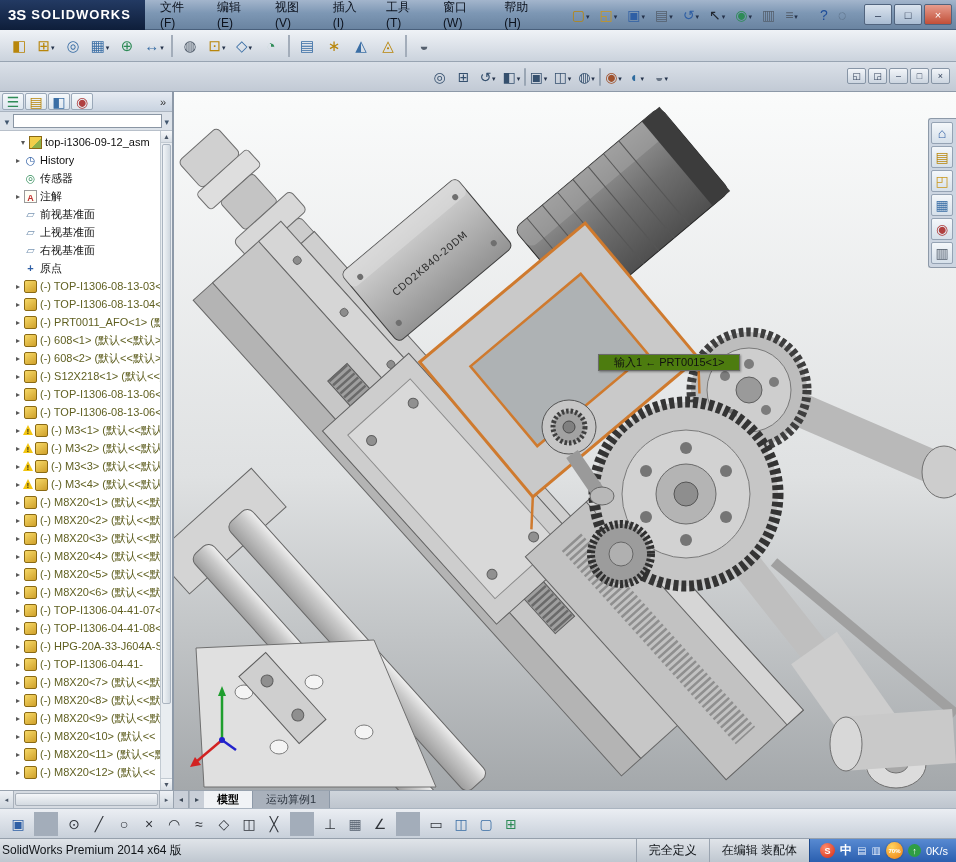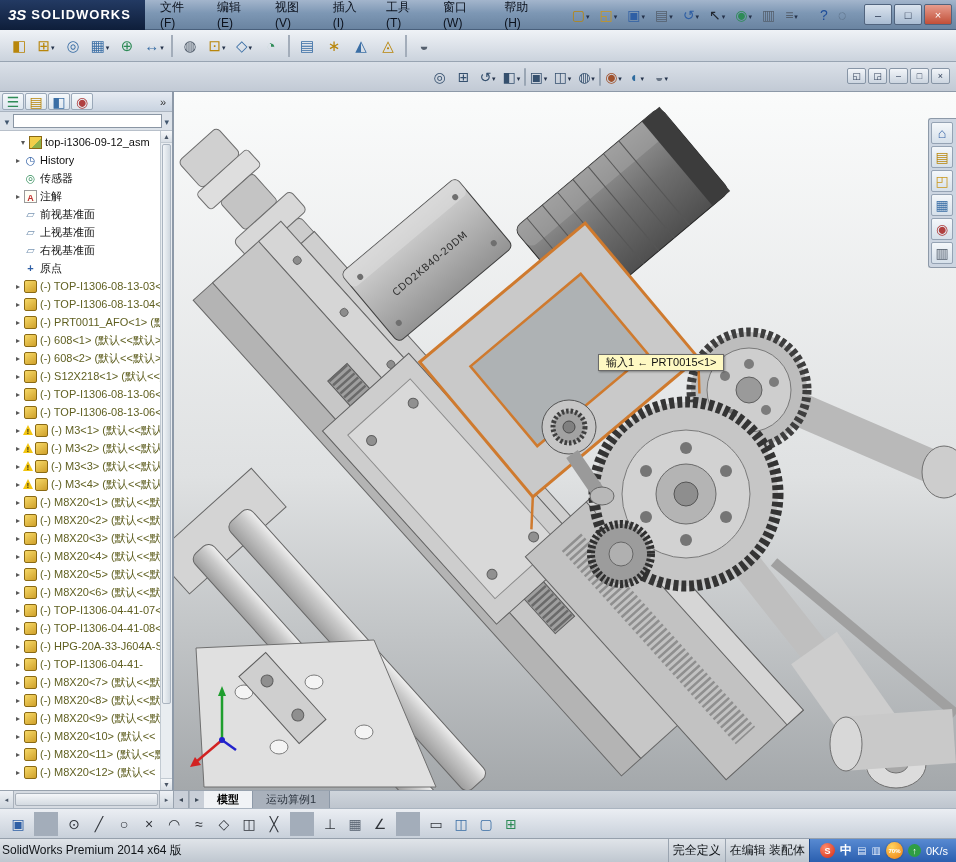--- a/index.html
+++ b/index.html
@@ -2,21 +2,21 @@
 <html><head>
 <meta charset="utf-8">
 <style>
 *{margin:0;padding:0;box-sizing:border-box}
 html,body{width:956px;height:862px;overflow:hidden;font-family:"Liberation Sans","DejaVu Sans",sans-serif;font-size:12px;color:#111}
 .app{width:956px;height:862px;display:flex;flex-direction:column;background:#c6ccd4}
 
 
 .titlebar{height:30px;display:flex;align-items:center;background:linear-gradient(180deg,#a3b5cc,#7d97b4 45%,#6a84a1);border-bottom:1px solid #49607c;flex:none}
 .logo{height:30px;background:linear-gradient(180deg,#233a63,#0e1e3a);display:flex;align-items:center;padding:0 14px 0 8px;gap:5px;flex:none}
-.logo .ds{color:#fff;font-style:italic;font-weight:bold;font-size:15px}
+.logo .ds{color:#fff;font-weight:bold;font-size:15px}
 .logo .sw{color:#fff;font-weight:bold;letter-spacing:1px;font-size:13px}
 .menus{display:flex;height:100%;margin-left:6px}
 .menu-item{padding:0 9px;display:flex;align-items:center;font-size:12px;color:#0b111c;cursor:default}
 .qicons{display:flex;align-items:center;gap:2px;margin-left:14px}
 .qi,.tbtn,.hudbtn{display:flex;align-items:center;justify-content:center;border:1px solid transparent;border-radius:2px;cursor:default}
 .qi{height:24px;padding:0 3px}
 .g{font-size:14px;line-height:1}
 .ddm{display:inline-block;width:0}
 .ddm.has-dd{width:auto}
 .ddm.has-dd::before{content:"▾";font-size:7px;color:#24324a;margin-left:1px}
@@ -77,21 +77,21 @@
 .tlbl.c-sys{color:#101010}
 .vscroll{position:absolute;top:0;right:0;bottom:0;width:12px;background:#e9edf1;border-left:1px solid #c2cad2;display:flex;flex-direction:column}
 .vs-btn{height:12px;display:flex;align-items:center;justify-content:center;font-size:7px;color:#4a5666;background:linear-gradient(#f6f8fa,#d8dee5);border-bottom:1px solid #c2cad2}
 .vs-btn.down{margin-top:auto;border-top:1px solid #c2cad2;border-bottom:none}
 .vs-btn.up::before{content:"▲"}
 .vs-btn.down::before{content:"▼"}
 .vs-thumb{margin:1px;height:560px;background:linear-gradient(90deg,#f2f5f8,#cfd7df);border:1px solid #aab4c0;border-radius:2px}
 
 .viewport{flex:1;position:relative;overflow:hidden;min-width:0}
 .vpsvg{position:absolute;inset:0;width:100%;height:100%}
-.callout{position:absolute;left:424px;top:262px;background:#fef9c3;border:1px solid #6a6a6a;padding:0 7px;font-size:11px;line-height:15px;color:#111;box-shadow:1px 1px 2px rgba(0,0,0,.35);white-space:nowrap}
+.callout{position:absolute;left:424px;top:262px;background:#4d7c0f;border:1px solid #6a6a6a;padding:0 15px;font-size:11px;line-height:15px;color:#111;box-shadow:1px 1px 2px rgba(0,0,0,.35);white-space:nowrap}
 .taskpane{position:absolute;right:0;top:26px;width:28px;display:flex;flex-direction:column;gap:2px;background:#ccd5e1;border:1px solid #8d99a8;border-right:none;padding:3px 2px;border-radius:3px 0 0 3px}
 .tpbtn{width:22px;height:22px;background:linear-gradient(#f4f7fa,#d6e0ea);border:1px solid #95a3b4;display:flex;align-items:center;justify-content:center;font-size:12px;border-radius:2px}
 
 
 .tabstrip{height:18px;background:#c2c9d2;display:flex;align-items:stretch;border-top:1px solid #98a2ae;flex:none}
 .hscroll{width:174px;display:flex;align-items:stretch;background:#d6dbe2;border-right:1px solid #98a2ae;flex:none}
 .hsbtn{width:14px;display:flex;align-items:center;justify-content:center;font-size:7px;color:#4a5666;background:linear-gradient(#eef1f5,#cfd6de);border-right:1px solid #aab2bc}
 .hsbtn.r{border-left:1px solid #aab2bc;border-right:none}
 .hsbtn.l::before{content:"◂"}
 .hsbtn.r::before{content:"▸"}
@@ -101,21 +101,21 @@
 .mtab{padding:0 13px;display:flex;align-items:center;font-size:11px;background:#a9b1bc;border-right:1px solid #8d99a8;color:#2b333e}
 .mtab.active{background:#f1f3f6;font-weight:bold;color:#000}
 .tfiller{flex:1;background:linear-gradient(#cfd5dc,#bec5ce)}
 
 .sketchbar{height:30px;background:linear-gradient(#ebeef3,#c8d0da);border-top:1px solid #aab4c0;display:flex;align-items:center;padding:0 6px;gap:1px;flex:none}
 .sketchbar .tbtn{height:24px;min-width:24px}
 .sketchbar .g{font-size:14px}
 
 .statusbar{height:24px;background:linear-gradient(#e0e4e9,#bfc7d0);border-top:1px solid #96a0ac;display:flex;align-items:center;font-size:12px;flex:none}
 .stext{padding:0 2px;color:#101418}
-.scell{padding:0 4px;border-left:1px solid #9aa4b0;height:100%;display:flex;align-items:center;color:#101418}
+.scell{padding:0 12px;border-left:1px solid #9aa4b0;height:100%;display:flex;align-items:center;color:#101418}
 .scell.first{margin-left:auto}
 .ime{height:100%;display:flex;align-items:center;gap:5px;background:linear-gradient(#588ad2,#2a5faf);padding:0 8px 0 10px;color:#fff;border-left:1px solid #1d4a8e}
 .sball{width:15px;height:15px;border-radius:50%;background:radial-gradient(circle at 35% 30%,#ff8a6a,#d42a14);display:flex;align-items:center;justify-content:center;font-size:9px;font-weight:bold;color:#fff}
 .lang{font-size:12px;font-weight:bold}
 .imeg{font-size:10px;color:#e8f0fc}
 .k1::before{content:"▤"}
 .k2::before{content:"▥"}
 .oball{width:17px;height:17px;border-radius:50%;background:radial-gradient(circle at 35% 28%,#ffd35e,#ef7d10);display:flex;align-items:center;justify-content:center;font-size:6px;font-weight:bold;color:#fff;box-shadow:0 0 2px rgba(0,0,0,.4)}
 .garrow{width:13px;height:13px;border-radius:50%;background:#2f9e44;display:flex;align-items:center;justify-content:center;font-size:9px;color:#fff}
 .garrow::before{content:"↑"}

